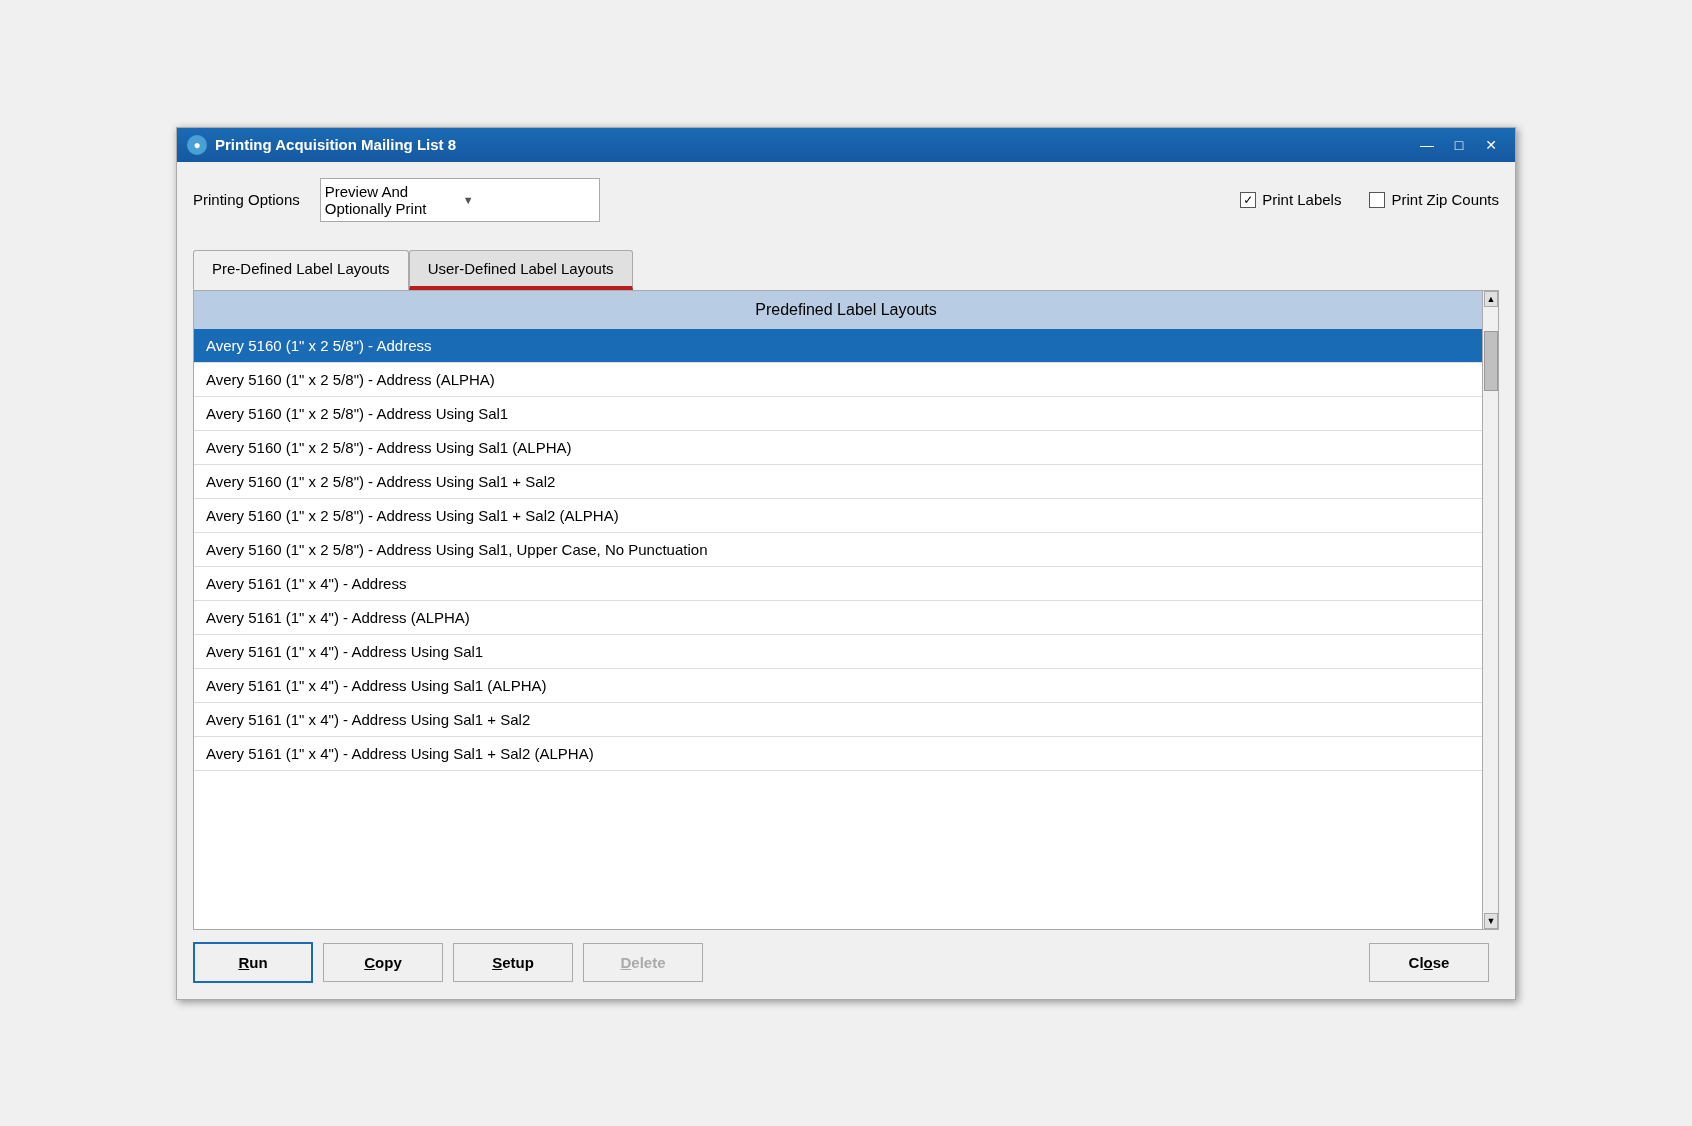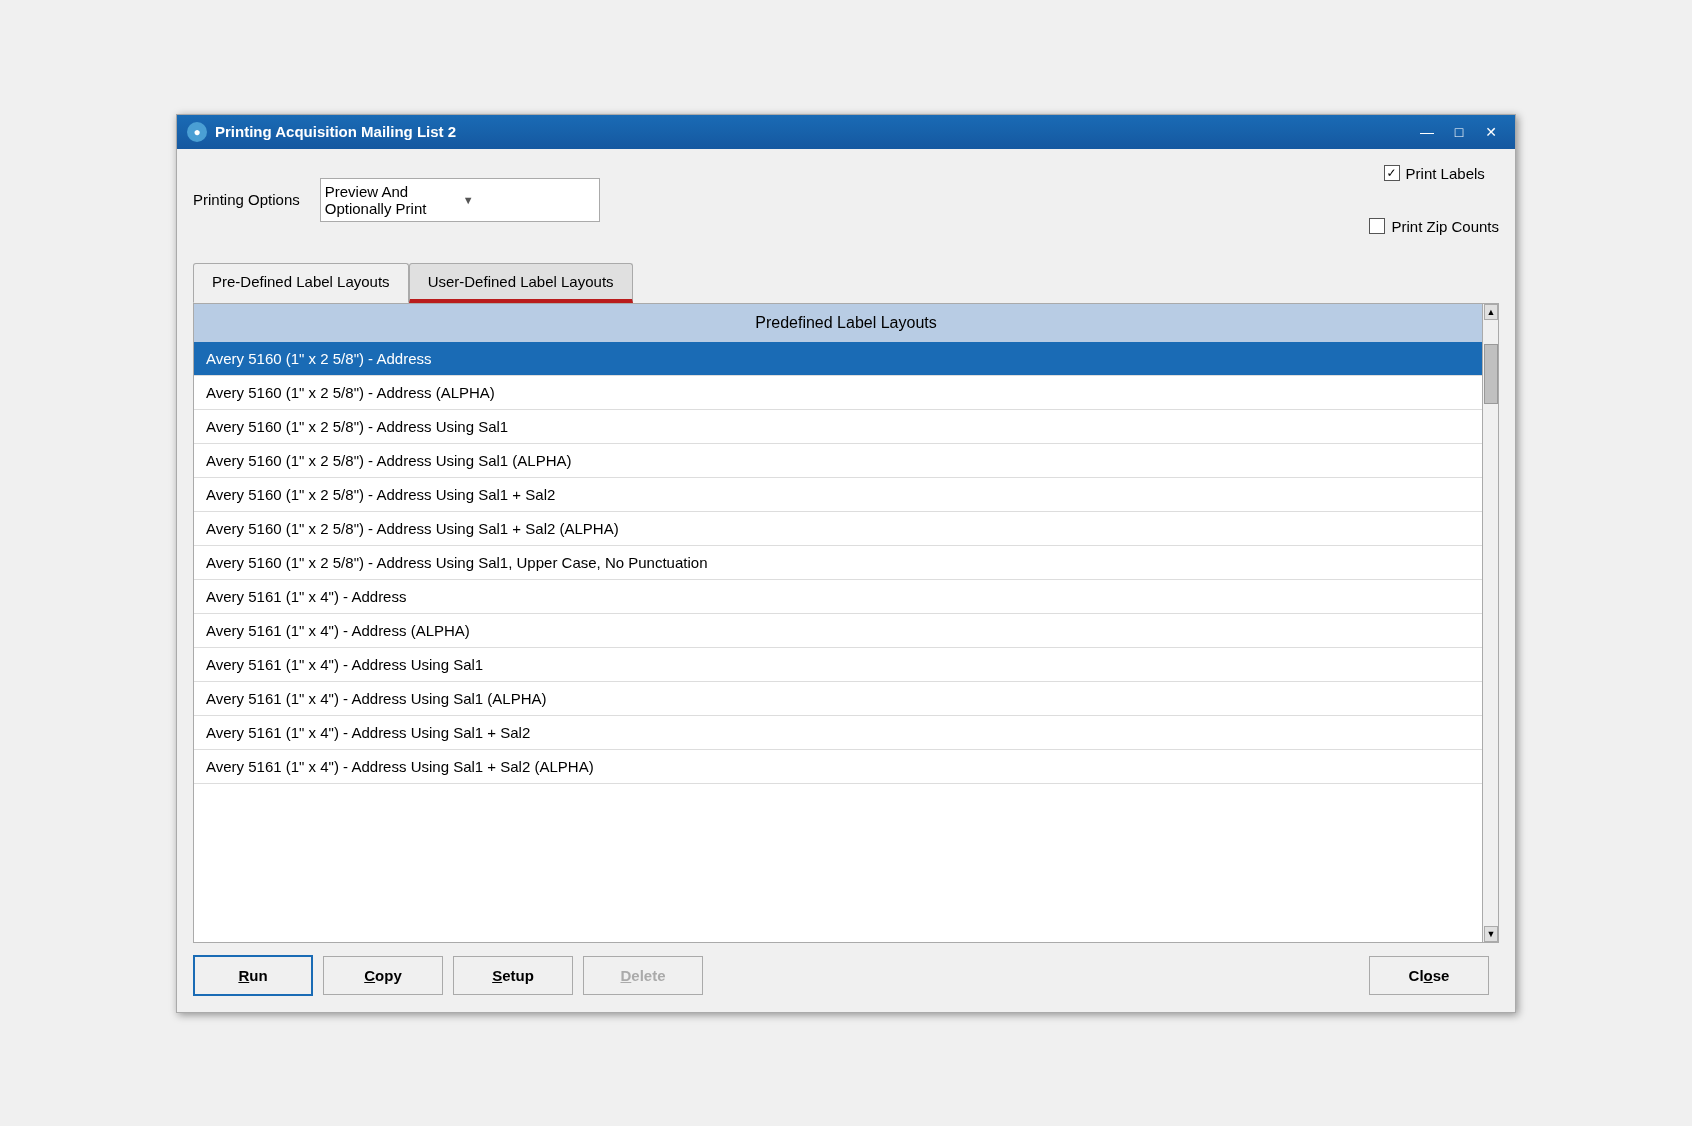--- a/index.html
+++ b/index.html
@@ -91,23 +91,22 @@
       position: relative;
     }
     .dropdown-select span { flex: 1; }
     .dropdown-arrow {
       font-size: 11px;
       color: #555;
     }
     .checkbox-group {
       display: flex;
       align-items: center;
-      gap: 36px;
+      gap: 28px;
       margin-left: auto;
-      flex-direction: column;
     }
     .checkbox-item {
       display: flex;
       align-items: center;
       gap: 6px;
       cursor: pointer;
     }
     .checkbox-box {
       width: 16px;
       height: 16px;
@@ -250,21 +249,21 @@
     
     .uline { text-decoration: underline; }
   </style>
 </head>
 <body>
 
 <div class="window">
 
   <div class="title-bar">
     <div class="title-bar-icon">●</div>
-    <span class="title-bar-text">Printing Acquisition Mailing List 2</span>
+    <span class="title-bar-text">Printing Acquisition Mailing List 8</span>
     <div class="title-bar-controls">
       <button class="title-bar-btn">—</button>
       <button class="title-bar-btn">□</button>
       <button class="title-bar-btn close-btn">✕</button>
     </div>
   </div>
 
   <div class="content-area">
 
     <div class="top-bar">

